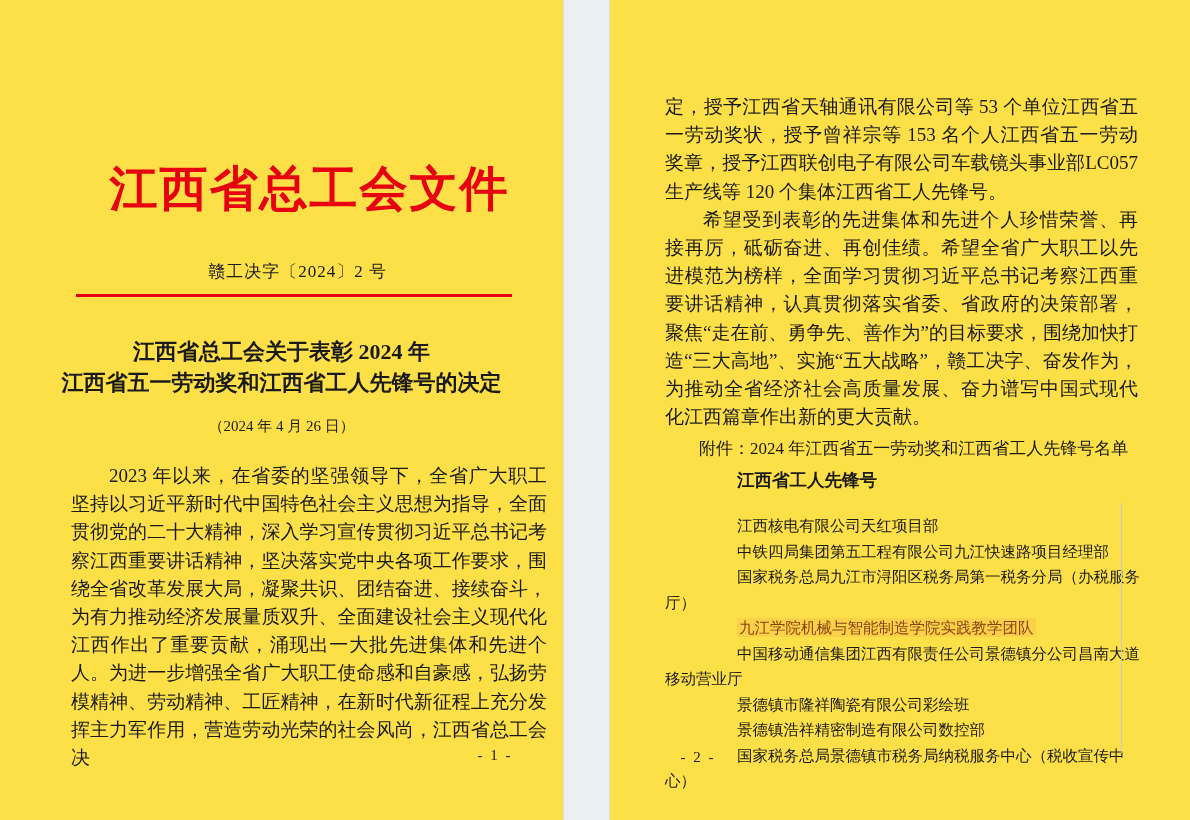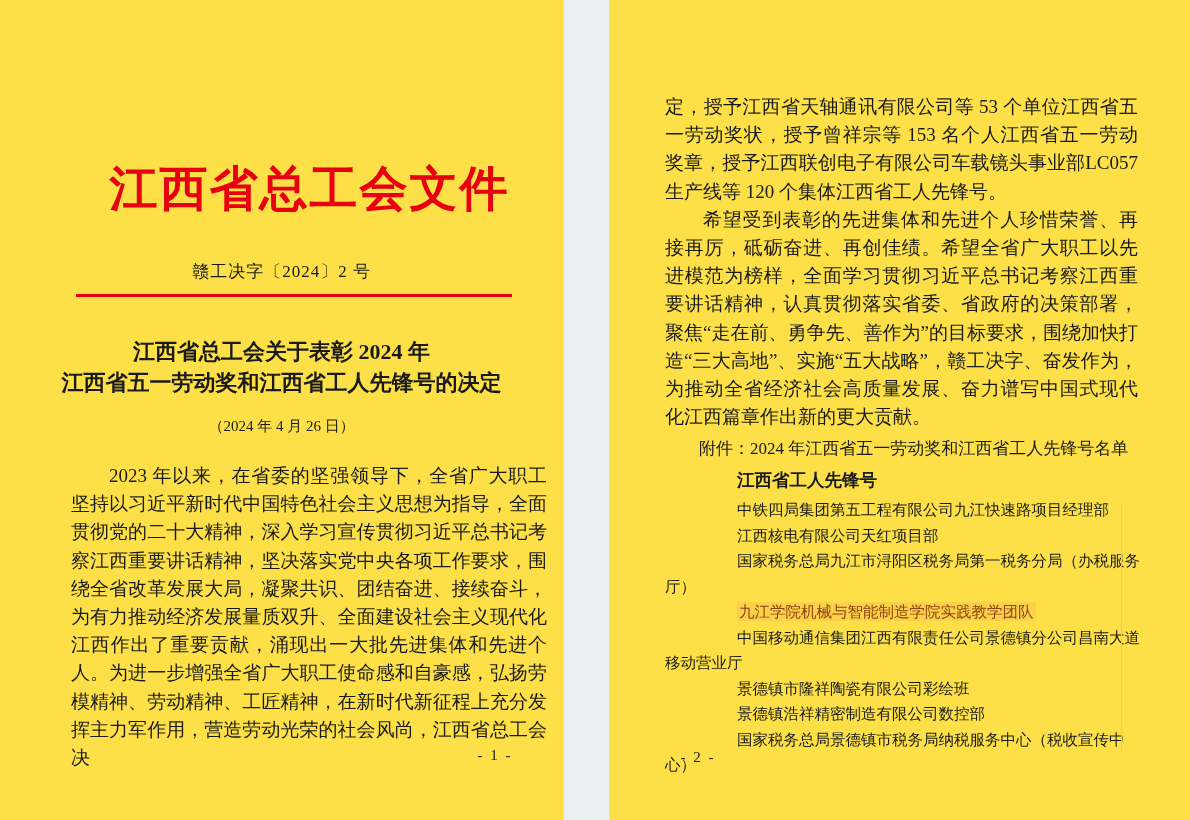--- a/index.html
+++ b/index.html
@@ -27,21 +27,21 @@
     box-sizing:border-box;
   }
   
   .red-title{
     position:absolute;top:160px;left:0;width:563px;text-align:center;
     color:var(--red);font-size:48px;font-weight:bold;letter-spacing:2px;
     line-height:1.2;white-space:nowrap;margin-left:28px;
   }
   .doc-number{
     position:absolute;top:260px;left:0;width:563px;text-align:center;
-    font-size:17px;letter-spacing:1px;
+    font-size:17px;letter-spacing:1px;padding-left:16px;
   }
   .red-rule{
     position:absolute;top:294px;left:76px;width:436px;height:3px;
     background:var(--red);
   }
   .doc-title{
     position:absolute;top:336px;left:20px;width:523px;text-align:center;
     font-size:22px;font-weight:bold;line-height:31px;
   }
   .doc-date{
@@ -69,21 +69,21 @@
   .p-indent{text-indent:2em;}
   .attachment{
     position:absolute;top:436px;left:55px;width:476px;
     font-size:17px;text-indent:2em;line-height:26px;
   }
   .list-block{
     position:absolute;top:467px;left:55px;width:478px;
   }
   .list-heading{
     font-size:17.5px;font-weight:bold;line-height:26px;
-    text-indent:72px;margin:0 0 4px 0;
+    text-indent:72px;margin:0 0 20px 0;
   }
   .list-item{
     font-size:15.5px;line-height:25.5px;margin:0;
     text-indent:72px;text-align:left;
   }
   .highlight{
     background:var(--hl-bg);color:var(--hl-text);padding:1px 2px;
   }
   .table-border{
     position:absolute;top:503px;left:511px;width:1px;height:250px;
@@ -109,22 +109,22 @@
 <div class="page-gap"></div>
 
 <div class="page page-right">
   <div class="body-text p2-body">
     <p class="p-noindent">定，授予江西省天轴通讯有限公司等 53 个单位江西省五一劳动奖状，授予曾祥宗等 153 名个人江西省五一劳动奖章，授予江西联创电子有限公司车载镜头事业部LC057生产线等 120 个集体江西省工人先锋号。</p>
     <p class="p-indent">希望受到表彰的先进集体和先进个人珍惜荣誉、再接再厉，砥砺奋进、再创佳绩。希望全省广大职工以先进模范为榜样，全面学习贯彻习近平总书记考察江西重要讲话精神，认真贯彻落实省委、省政府的决策部署，聚焦“走在前、勇争先、善作为”的目标要求，围绕加快打造“三大高地”、实施“五大战略”，赣工决字、奋发作为，为推动全省经济社会高质量发展、奋力谱写中国式现代化江西篇章作出新的更大贡献。</p>
   </div>
   <div class="attachment">附件：2024 年江西省五一劳动奖和江西省工人先锋号名单</div>
   <div class="list-block">
     <p class="list-heading">江西省工人先锋号</p>
+    <p class="list-item">江西核电有限公司天红项目部</p>
     <p class="list-item">中铁四局集团第五工程有限公司九江快速路项目经理部</p>
-    <p class="list-item">江西核电有限公司天红项目部</p>
     <p class="list-item">国家税务总局九江市浔阳区税务局第一税务分局（办税服务厅）</p>
     <p class="list-item"><span class="highlight">九江学院机械与智能制造学院实践教学团队</span></p>
     <p class="list-item">中国移动通信集团江西有限责任公司景德镇分公司昌南大道移动营业厅</p>
     <p class="list-item">景德镇市隆祥陶瓷有限公司彩绘班</p>
     <p class="list-item">景德镇浩祥精密制造有限公司数控部</p>
     <p class="list-item">国家税务总局景德镇市税务局纳税服务中心（税收宣传中心）</p>
   </div>
   <div class="table-border"></div>
   <div class="page-num page-num-2">- 2 -</div>
 </div>

